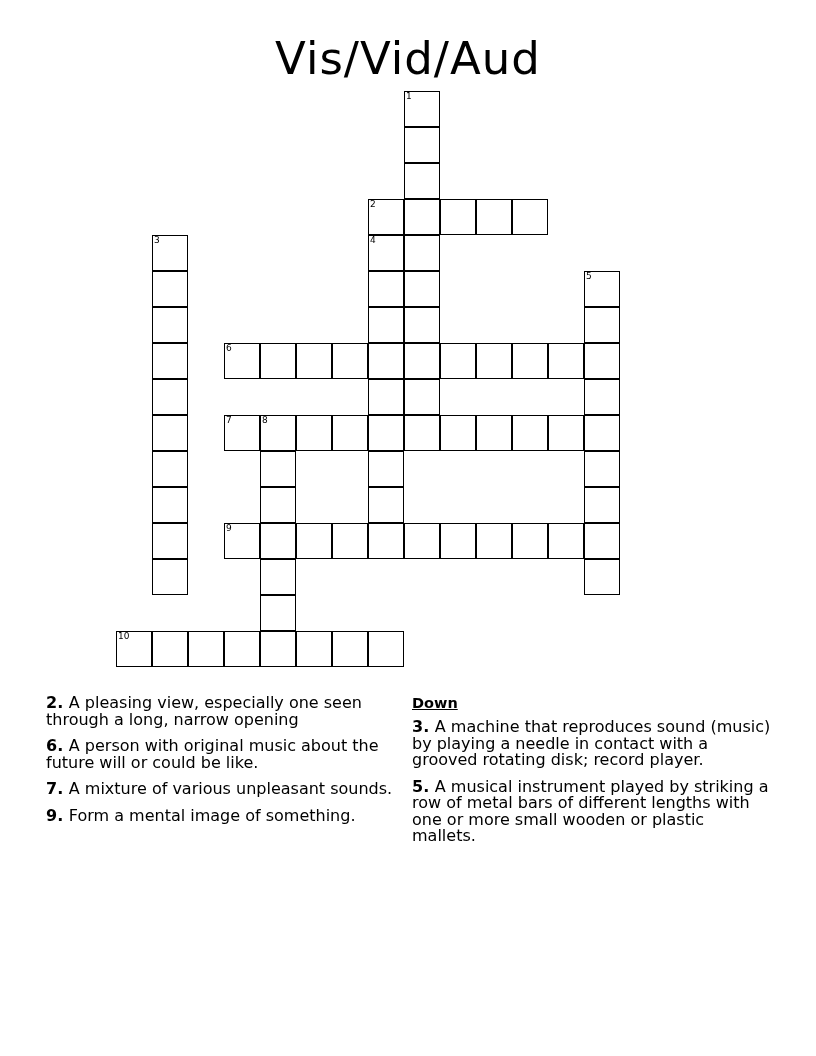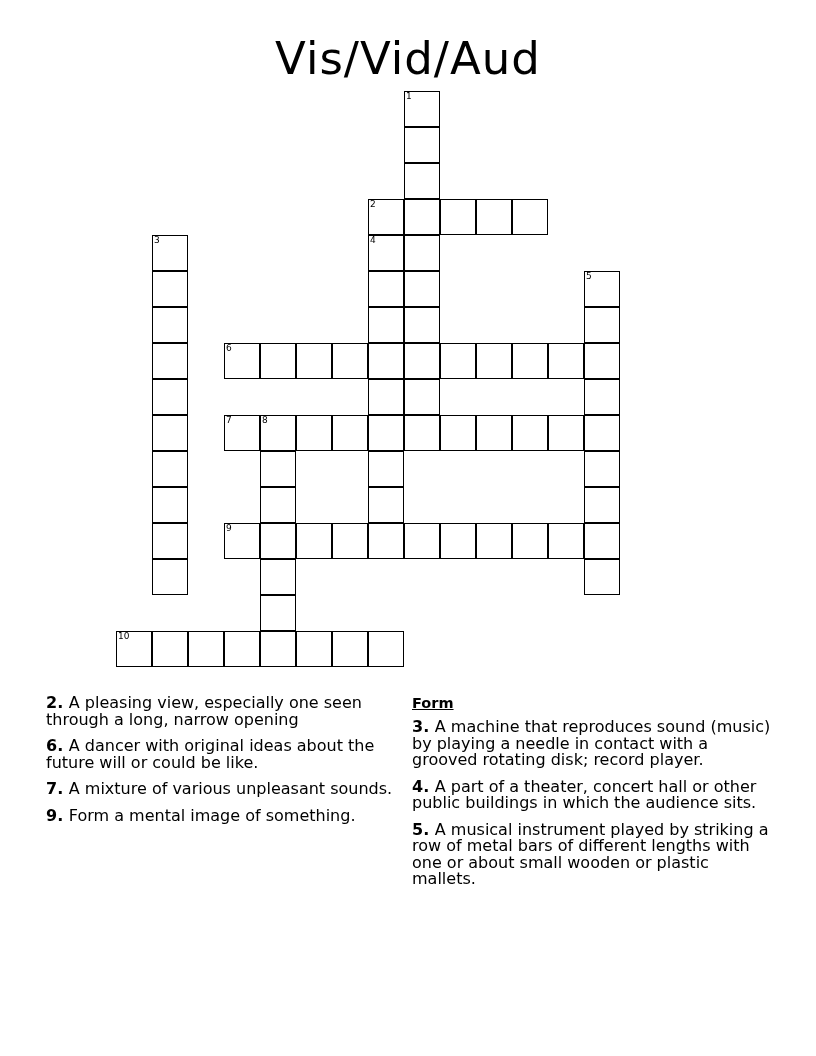--- a/index.html
+++ b/index.html
@@ -187,28 +187,27 @@
       <div class="cell" style="left: 260px; top: 540px; width: 36px; height: 36px;"></div>
       <div class="cell" style="left: 296px; top: 540px; width: 36px; height: 36px;"></div>
       <div class="cell" style="left: 332px; top: 540px; width: 36px; height: 36px;"></div>
       <div class="cell" style="left: 368px; top: 540px; width: 36px; height: 36px;"></div>
     </div>
 
   <div class="clues">
     <div class="col col-across">
       <div id="across-list">
           <div class="clue"><b>2. </b><span>A pleasing view, especially one seen through a long, narrow opening</span></div>
-          <div class="clue"><b>6. </b><span>A dancer with original ideas about the future will or could be like.</span></div>
+          <div class="clue"><b>6. </b><span>A person with original music about the future will or could be like.</span></div>
           <div class="clue"><b>7. </b><span>A mixture of various unpleasant sounds.</span></div>
           <div class="clue"><b>9. </b><span>Form a mental image of something.</span></div>
         </div>
     </div>
     <div class="col col-down">
-      <div class="col-head">Form</div>
+      <div class="col-head">Down</div>
       <div id="down-list">
           <div class="clue"><b>3. </b><span>A machine that reproduces sound (music) by playing a needle in contact with a grooved rotating disk; record player.</span></div>
-          <div class="clue"><b>4. </b><span>A part of a theater, concert hall or other public buildings in which the audience sits.</span></div>
-          <div class="clue"><b>5. </b><span>A musical instrument played by striking a row of metal bars of different lengths with one or about small wooden or plastic mallets.</span></div>
+          <div class="clue"><b>5. </b><span>A musical instrument played by striking a row of metal bars of different lengths with one or more small wooden or plastic mallets.</span></div>
         </div>
     </div>
   </div>
 
 </div>
 
 </body></html>

